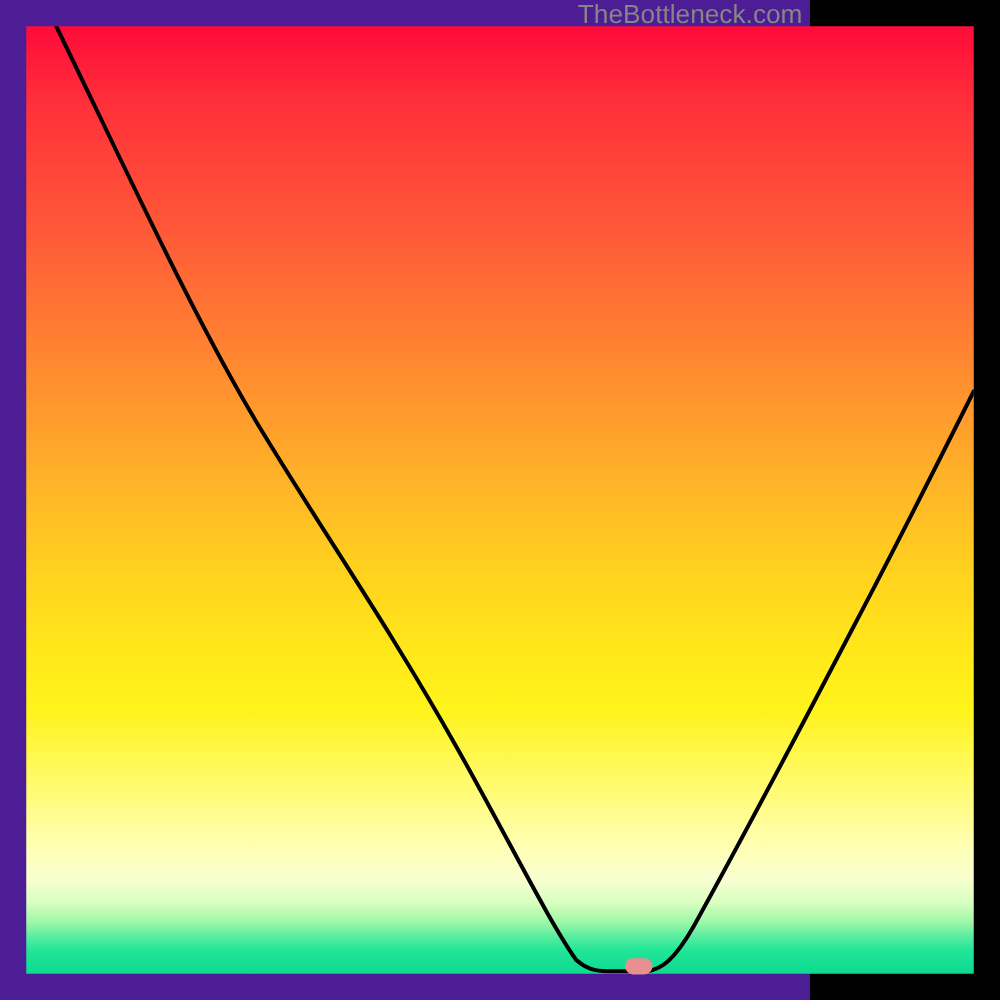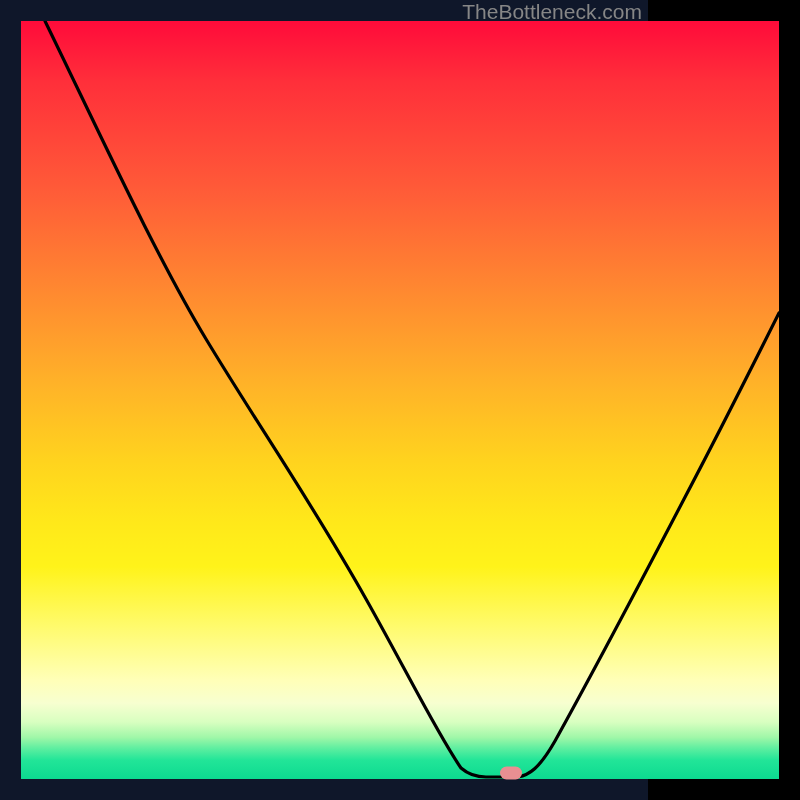--- a/index.html
+++ b/index.html
@@ -8,21 +8,21 @@
     width: 800px;
     height: 800px;
     background: #000;
     overflow: hidden;
     font-family: Arial, Helvetica, sans-serif;
   }
   .frame {
     position: relative;
     width: 648px;
     height: 800px;
-    background: #0f172a;
+    background: #4c1d95;
   }
   .plot-area {
     position: absolute;
     left: 21px;
     top: 21px;
     width: 758px;
     height: 758px;
     
     background: linear-gradient(
       to bottom,

